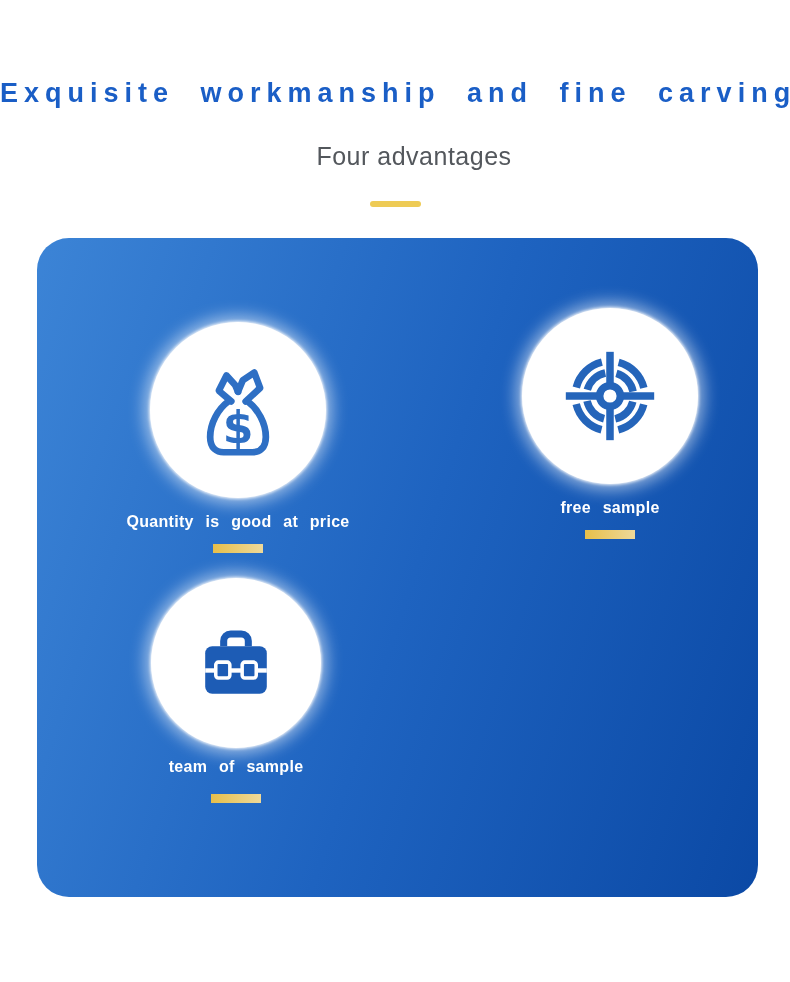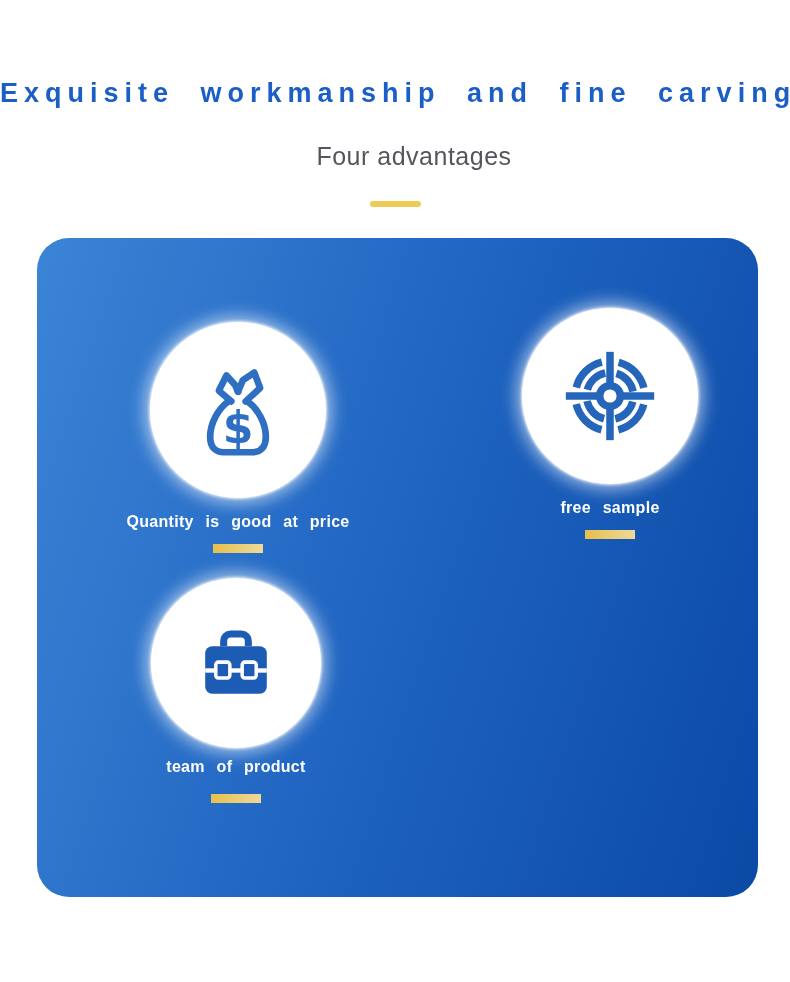--- a/index.html
+++ b/index.html
@@ -149,18 +149,18 @@
       <span>
         <svg width="88" height="88" viewBox="0 0 100 100">
           <path d="M36,31 V25 a8,8 0 0 1 8,-8 h12 a8,8 0 0 1 8,8 v6" fill="none" stroke="#1d5cb5" stroke-width="8"></path>
           <rect x="15" y="31" width="70" height="54" rx="8" fill="#1d5cb5"></rect>
           <rect x="15" y="56" width="70" height="5" fill="#ffffff"></rect>
           <rect x="27" y="49" width="16" height="18" rx="3" fill="#1d5cb5" stroke="#ffffff" stroke-width="4"></rect>
           <rect x="57" y="49" width="16" height="18" rx="3" fill="#1d5cb5" stroke="#ffffff" stroke-width="4"></rect>
         </svg>
       </span>
     </div>
-    <div class="feature-label">team of product</div>
+    <div class="feature-label">team of sample</div>
     <div class="label-accent-bar"></div>
   </div>
 
 
 </div>
 
 </body></html>

